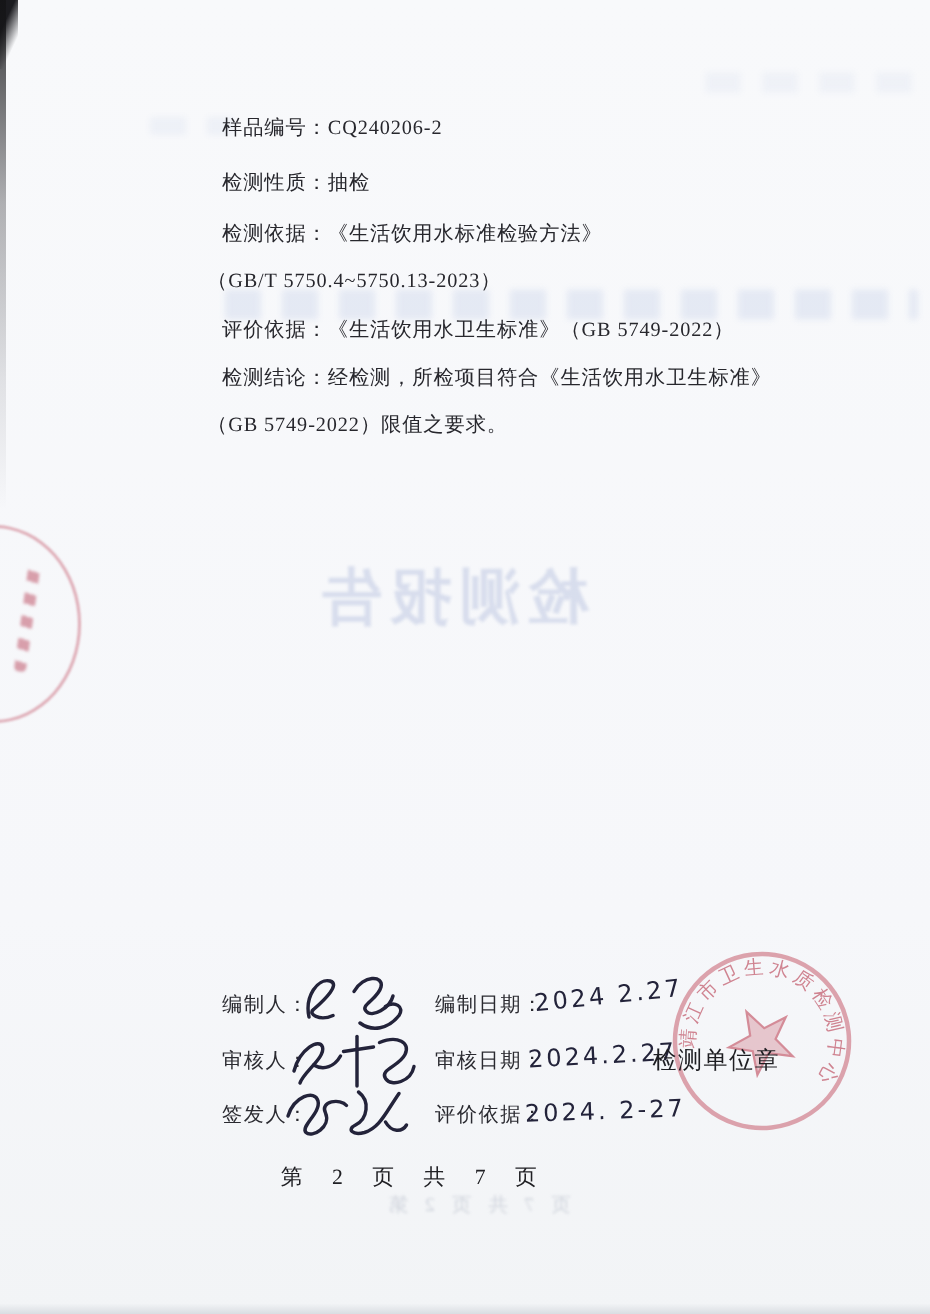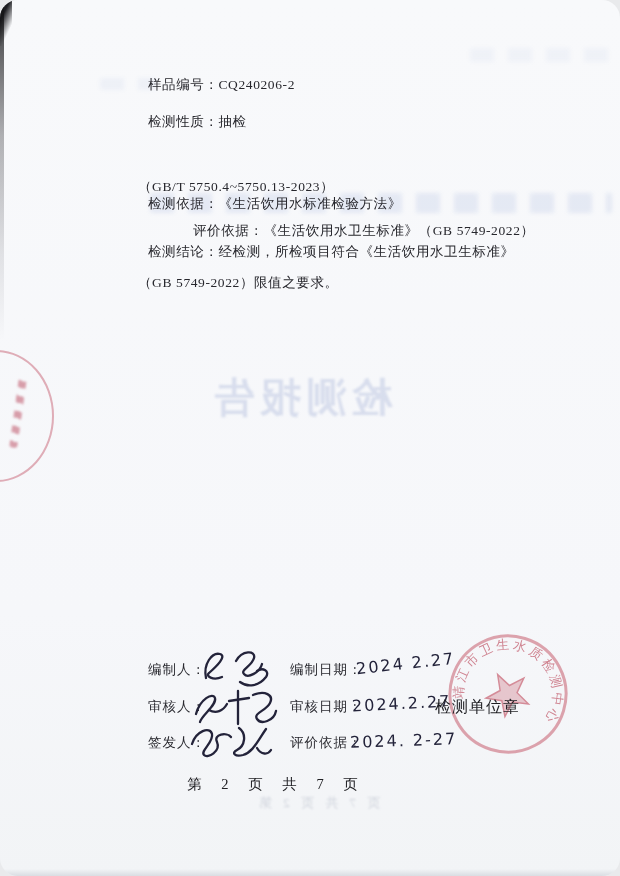--- a/index.html
+++ b/index.html
@@ -2,21 +2,20 @@
 <html><head>
 <meta charset="utf-8">
 <style>
   html,body{margin:0;padding:0;background:#e9eaec;}
   #page{
     position:relative;width:620px;height:876px;margin:0 auto;
     background:linear-gradient(180deg,#f8f9fb 0%,#f6f7fa 70%,#f2f4f6 100%);
     overflow:hidden;
     font-family:"Liberation Serif","DejaVu Serif",serif;
     color:#26262c;
-    border-radius:18px;
   }
   
   .edge-left{position:absolute;left:0;top:0;width:4px;height:340px;
     background:linear-gradient(180deg,rgba(20,20,22,.85),rgba(40,40,45,.35) 40%,rgba(60,60,70,.12) 75%,transparent);}
   .edge-corner{position:absolute;left:0;top:0;width:12px;height:46px;
     background:linear-gradient(115deg,#1c1c20 30%,transparent 70%);}
   .edge-bottom{position:absolute;left:0;bottom:0;width:620px;height:7px;
     background:linear-gradient(0deg,#d9dde2,rgba(217,221,226,0));}
   
   .line{position:absolute;font-size:13.5px;letter-spacing:.6px;white-space:nowrap;color:#27272d;}
@@ -57,23 +56,23 @@
   <div class="edge-bottom"></div>
 
   <div class="bleed-band" style="left:470px;top:48px;width:140px;height:14px;opacity:.25;"></div>
   <div class="bleed-band" style="left:100px;top:78px;width:56px;height:12px;opacity:.3;"></div>
   <div class="bleed-band" style="left:150px;top:193px;width:462px;height:20px;"></div>
   <div class="bleed-title" style="left:208px;top:370px;font-size:40px;">检测报告</div>
   <div class="bleed-small" style="left:255px;top:794px;">页 7 共 页 2 第</div>
 
   <div class="line" style="left:148px;top:76px;">样品编号：CQ240206-2</div>
   <div class="line" style="left:148px;top:113px;">检测性质：抽检</div>
-  <div class="line" style="left:148px;top:147px;margin-top:48px;">检测依据：《生活饮用水标准检验方法》</div>
+  <div class="line" style="left:148px;top:147px;">检测依据：《生活饮用水标准检验方法》</div>
   <div class="line" style="left:138px;top:178px;">（GB/T 5750.4~5750.13-2023）</div>
-  <div class="line" style="left:148px;top:222px;margin-left:45px;">评价依据：《生活饮用水卫生标准》（GB 5749-2022）</div>
+  <div class="line" style="left:148px;top:211px;">评价依据：《生活饮用水卫生标准》（GB 5749-2022）</div>
   <div class="line" style="left:148px;top:243px;font-family:Liberation Mono, monospace;">检测结论：经检测，所检项目符合《生活饮用水卫生标准》</div>
   <div class="line" style="left:138px;top:274px;">（GB 5749-2022）限值之要求。</div>
 
   <div class="stamp-left"></div>
   <div class="stamp-left-marks"></div>
 
   <div class="sig-label" style="left:148px;top:661px;">编制人：</div>
   <div class="sig-label" style="left:148px;top:698px;">审核人：</div>
   <div class="sig-label" style="left:148px;top:734px;">签发人：</div>
 

